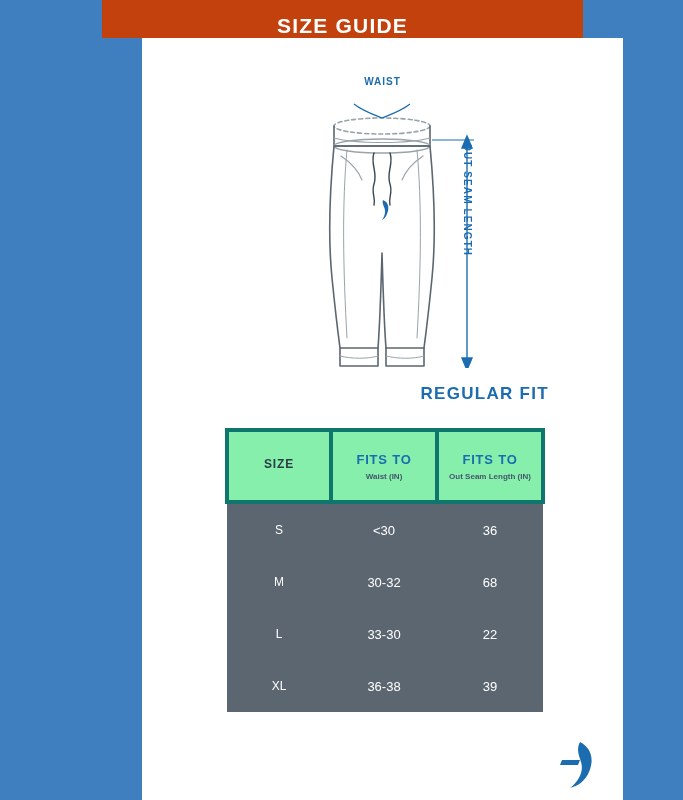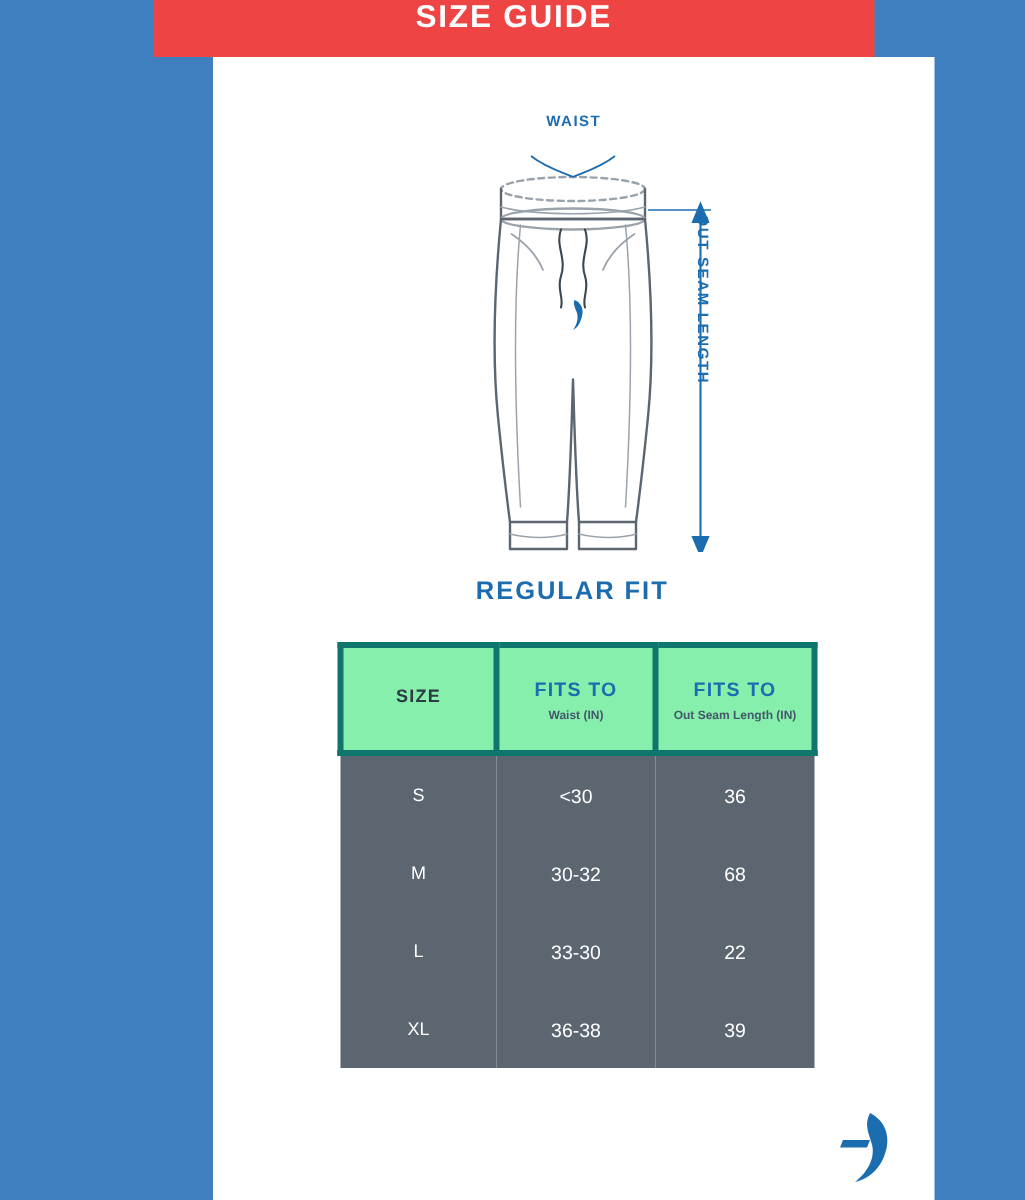--- a/index.html
+++ b/index.html
@@ -18,23 +18,23 @@
     width: 683px;
     height: 800px;
     background: #3f7fbf;
   }
   .header {
     position: absolute;
     left: 102px;
     top: 0;
     width: 481px;
     height: 38px;
-    background: #ef4444;
+    background: #c2410c;
     display: flex;
-    align-items: flex-start;
+    align-items: flex-end;
     justify-content: center;
   }
   .header-title {
     color: #ffffff;
     font-size: 21px;
     font-weight: bold;
     letter-spacing: 1.2px;
   }
   .sheet {
     position: absolute;
@@ -79,26 +79,25 @@
     line-height: 13px;
     white-space: pre-line;
   }
 
   
   .fit-title {
     position: absolute;
     left: 0;
     top: 346px;
     width: 407px;
-    text-align: center;
+    text-align: right;
     font-size: 17px;
     font-weight: bold;
     letter-spacing: 1.3px;
     color: #1c6cb0;
-    padding-left: 36px;
   }
 
   
   .table-wrap {
     position: absolute;
     left: 83px;
     top: 390px;
     width: 316px;
   }
   table.size-table {

